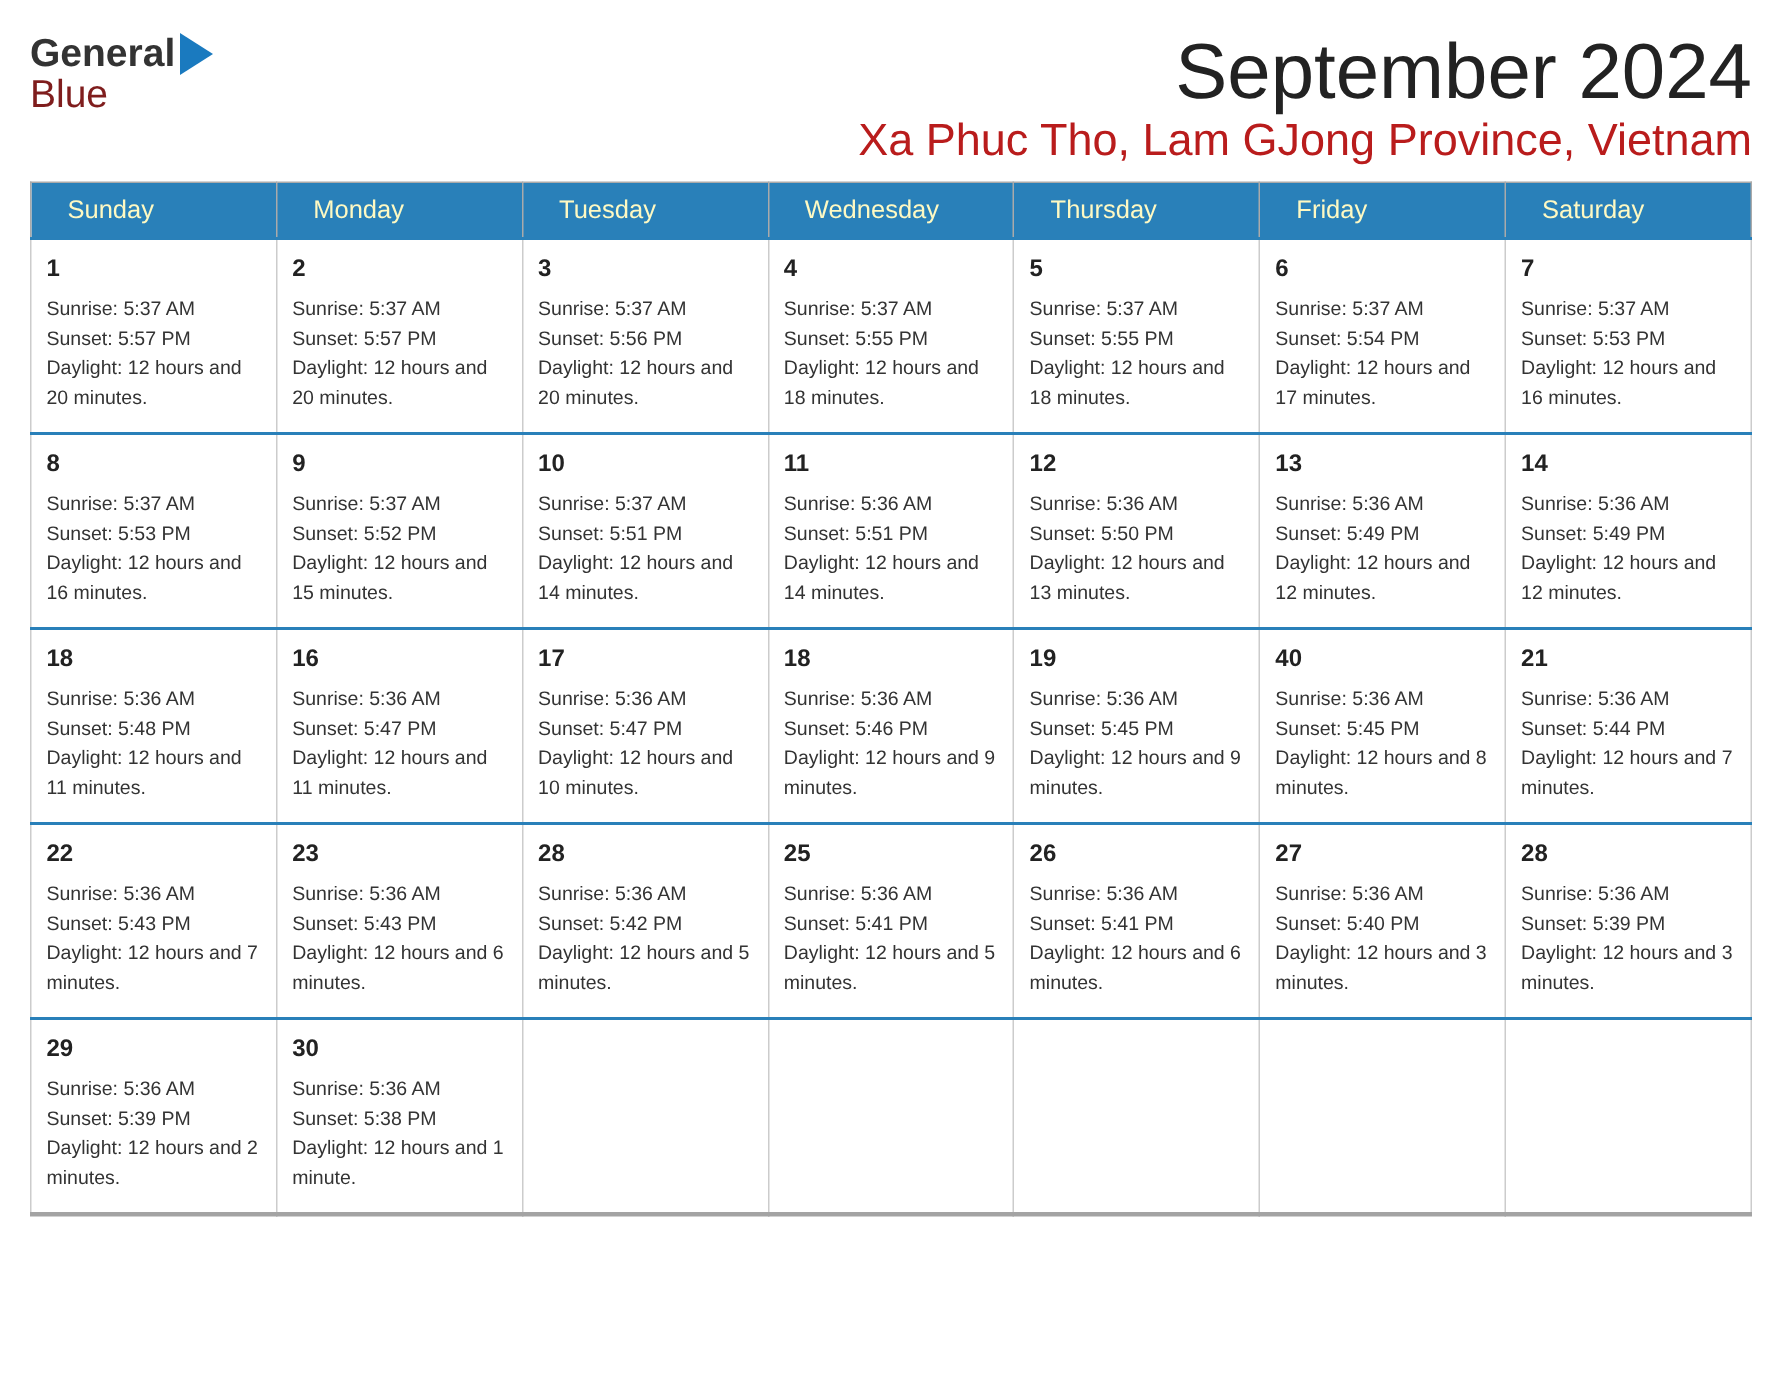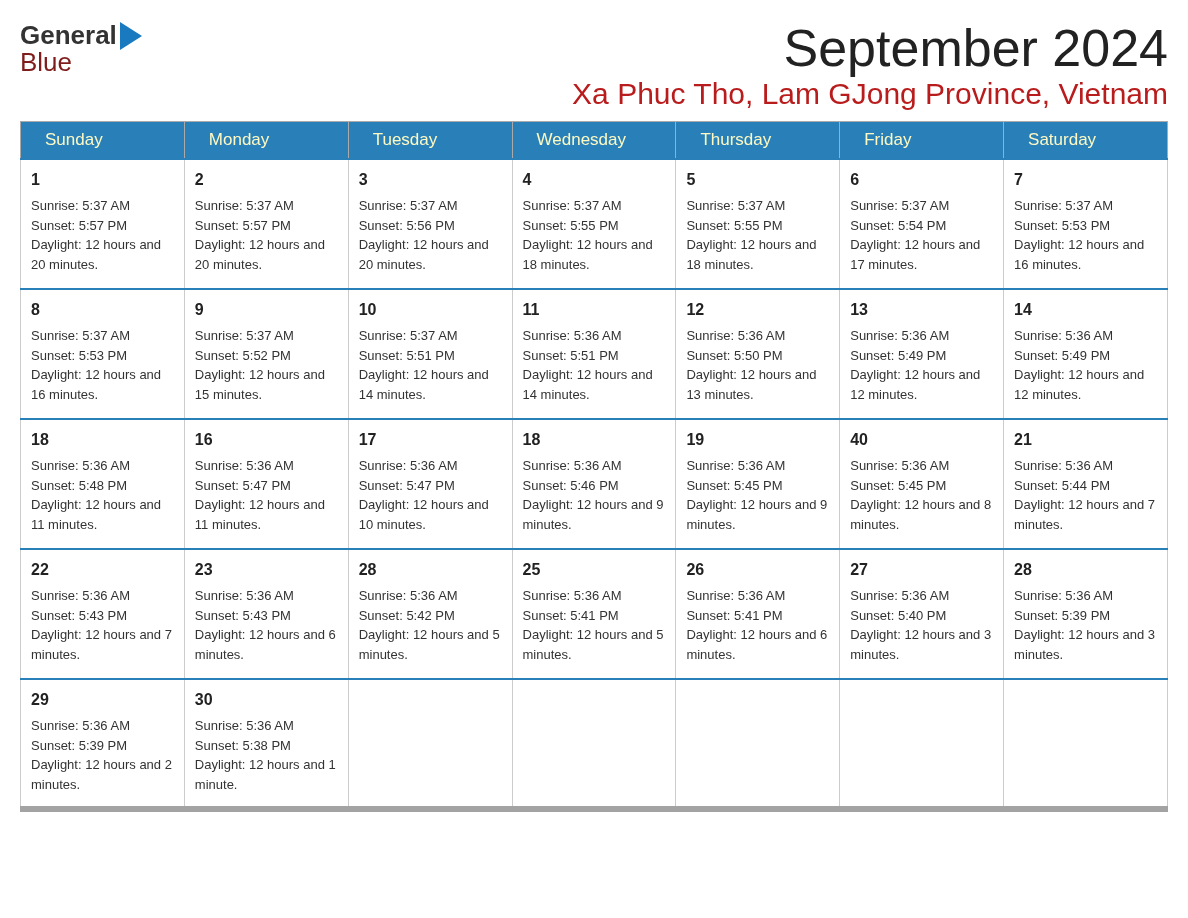--- a/index.html
+++ b/index.html
@@ -61,21 +61,21 @@
       margin-bottom: 4px;
     }
     .calendar td .day-info {
       color: #333;
       font-size: 13px;
     }
     .calendar tr {
       border-bottom: 2px solid #2980b9;
     }
     .calendar tbody tr:last-child {
-      border-bottom: 6px solid #a3a3a3;
+      border-bottom: 3px solid #a3a3a3;
     }
     .empty-cell {
       background: #fff;
     }
     .logo-wrapper {
       display: flex;
       flex-direction: column;
       align-items: flex-start;
     }
     .logo-line1 {

